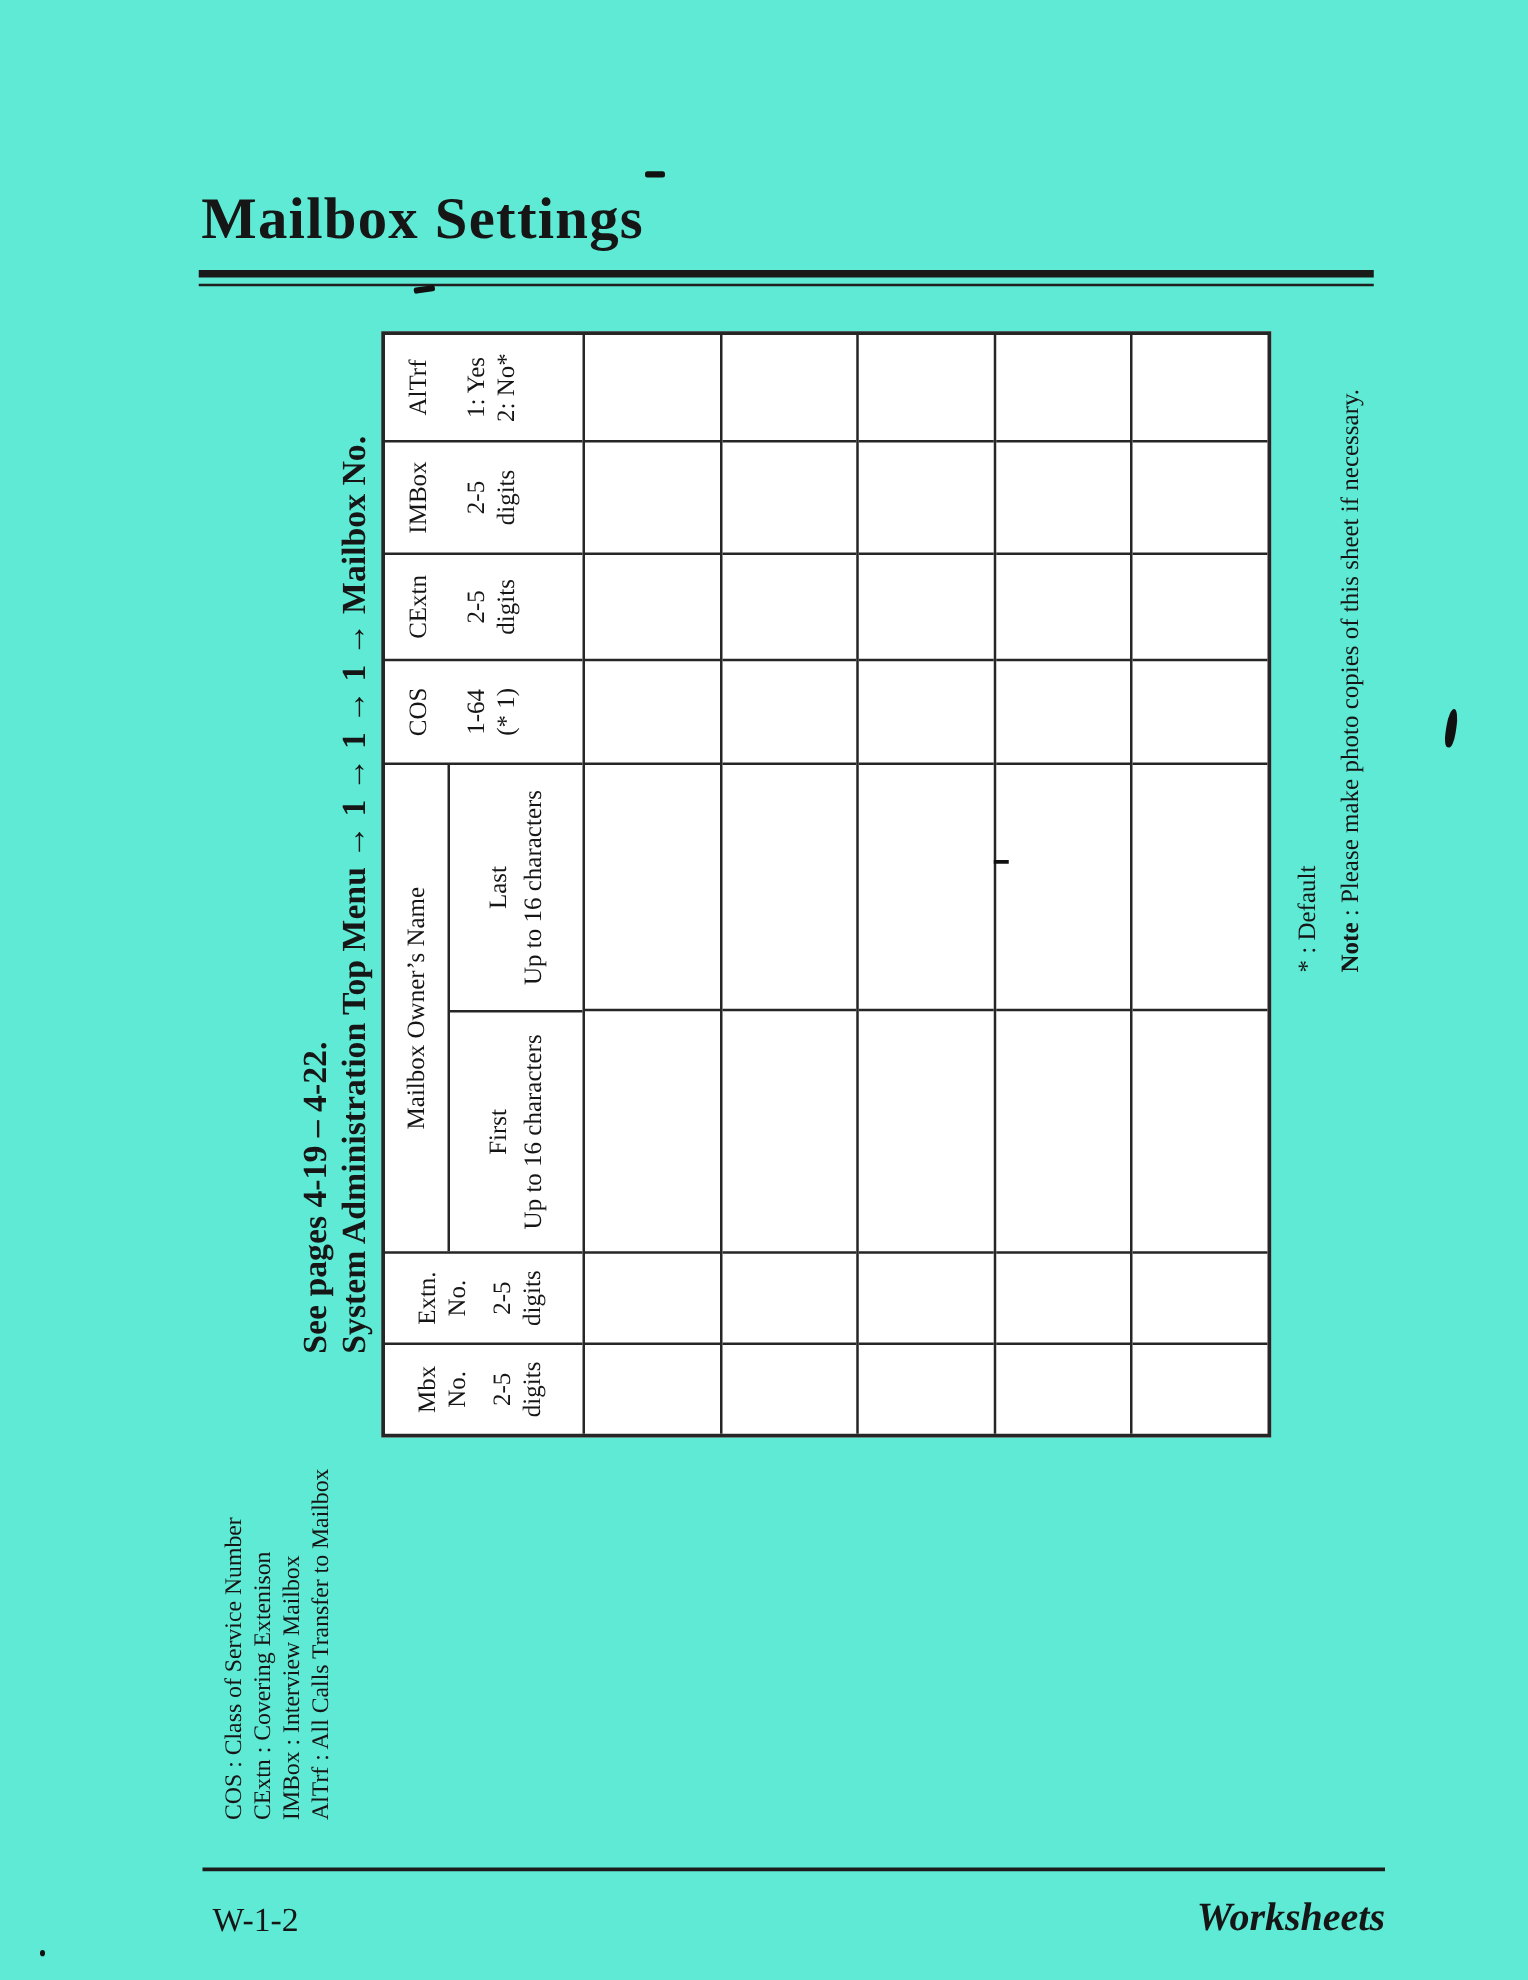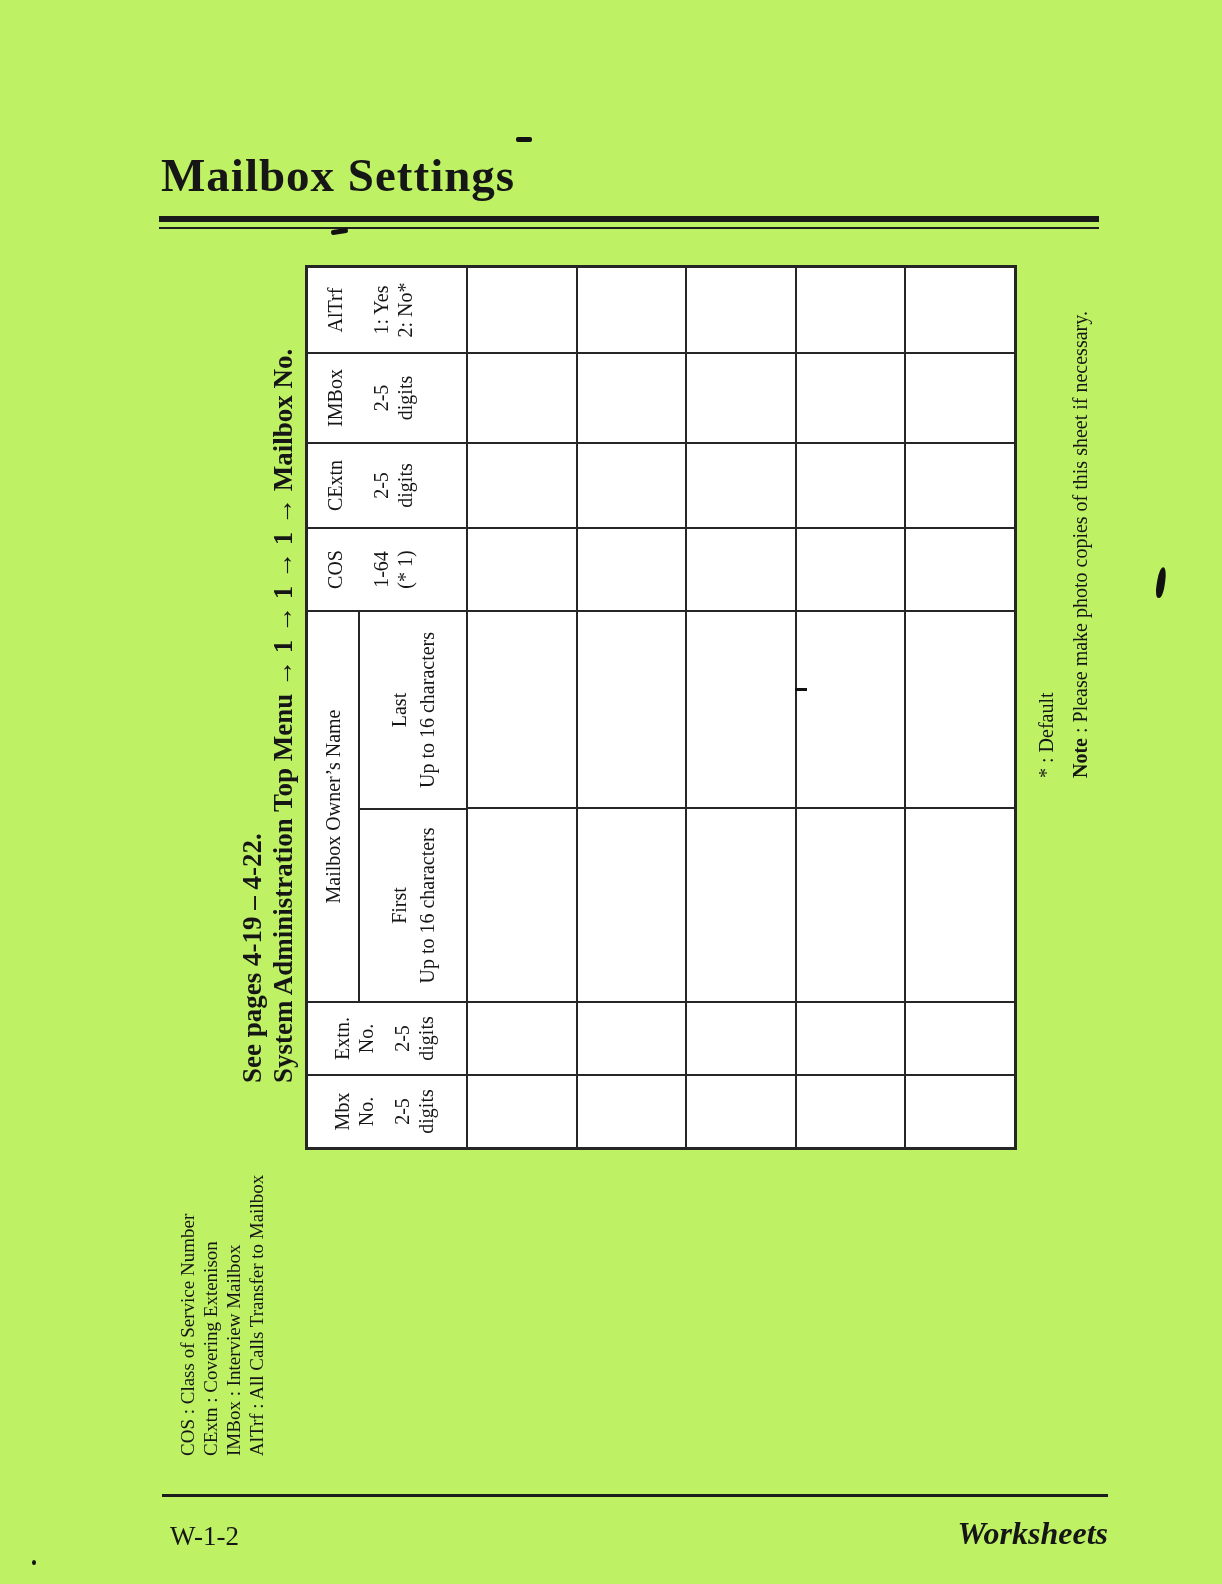--- a/index.html
+++ b/index.html
@@ -1,17 +1,17 @@
 <!DOCTYPE html>
 <html><head>
 <meta charset="utf-8">
 <style>
   html,body{margin:0;padding:0;background:#e8e8e8;}
   .sheet{
-    position:relative;width:1222px;height:1584px;background:#bef264;
+    position:relative;width:1222px;height:1584px;background:#5eead4;
     font-family:"Liberation Serif","DejaVu Serif",serif;color:#161616;
     overflow:hidden;
   }
   
   .page-title{
     position:absolute;left:161px;top:152px;
     font-size:47px;font-weight:bold;letter-spacing:1px;line-height:1;
   }
   .rule-thick{position:absolute;left:159px;top:216px;width:940px;height:6px;background:#1a1a1a;}
   .rule-thin{position:absolute;left:159px;top:227px;width:940px;height:2px;background:#1f1f1f;}

